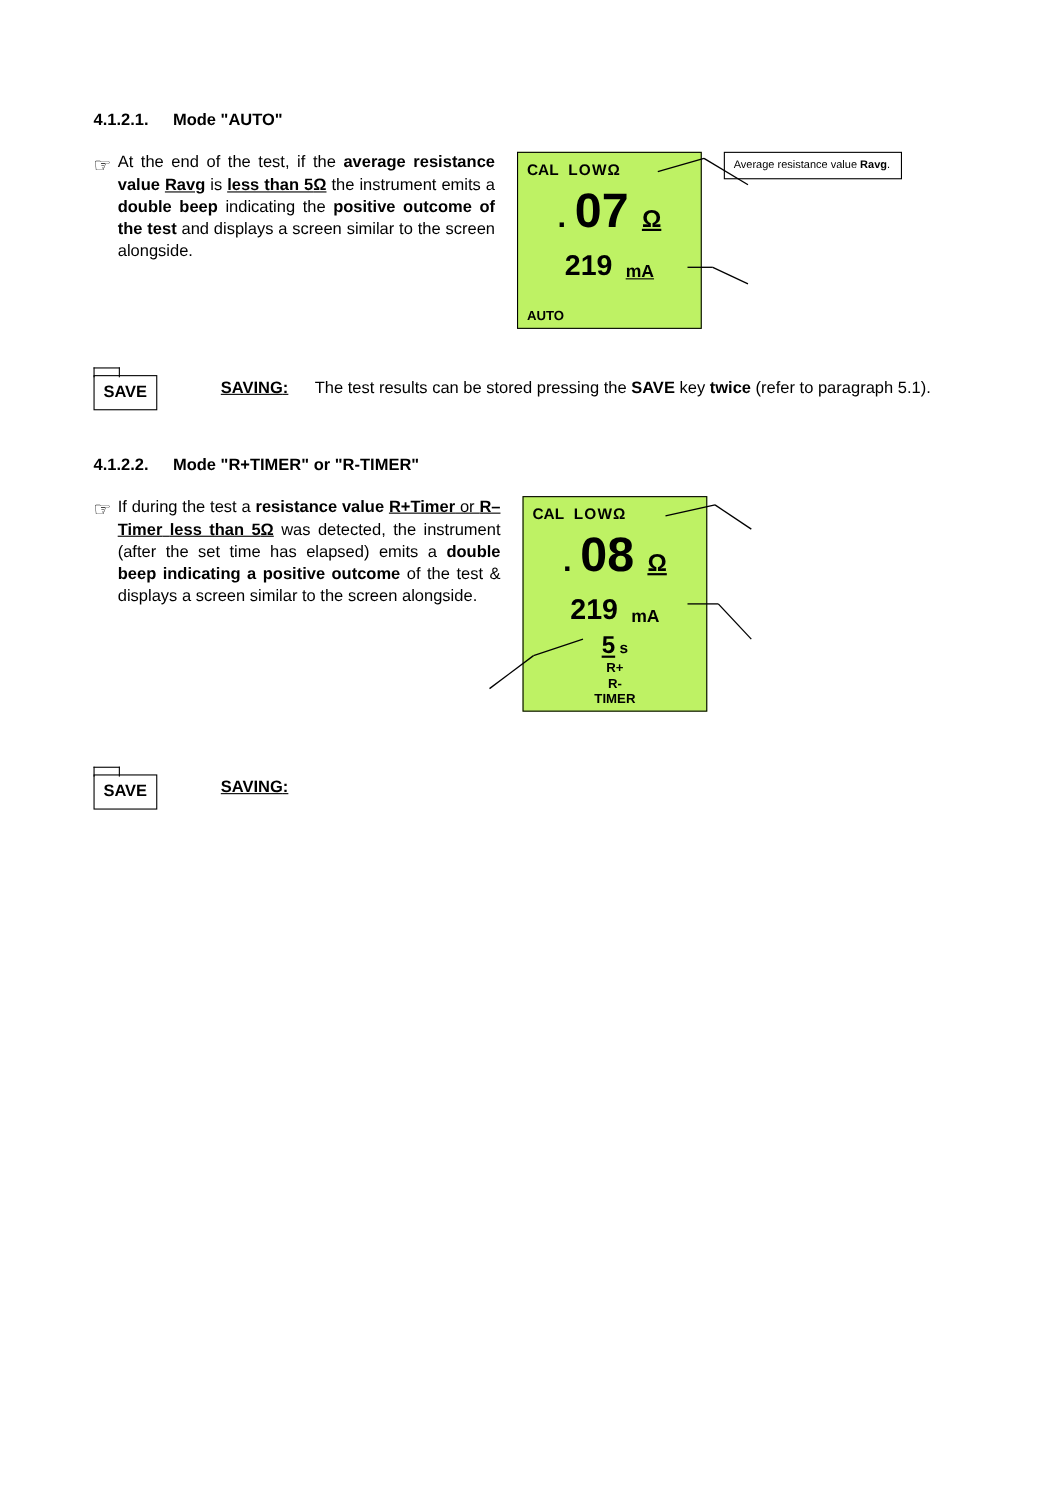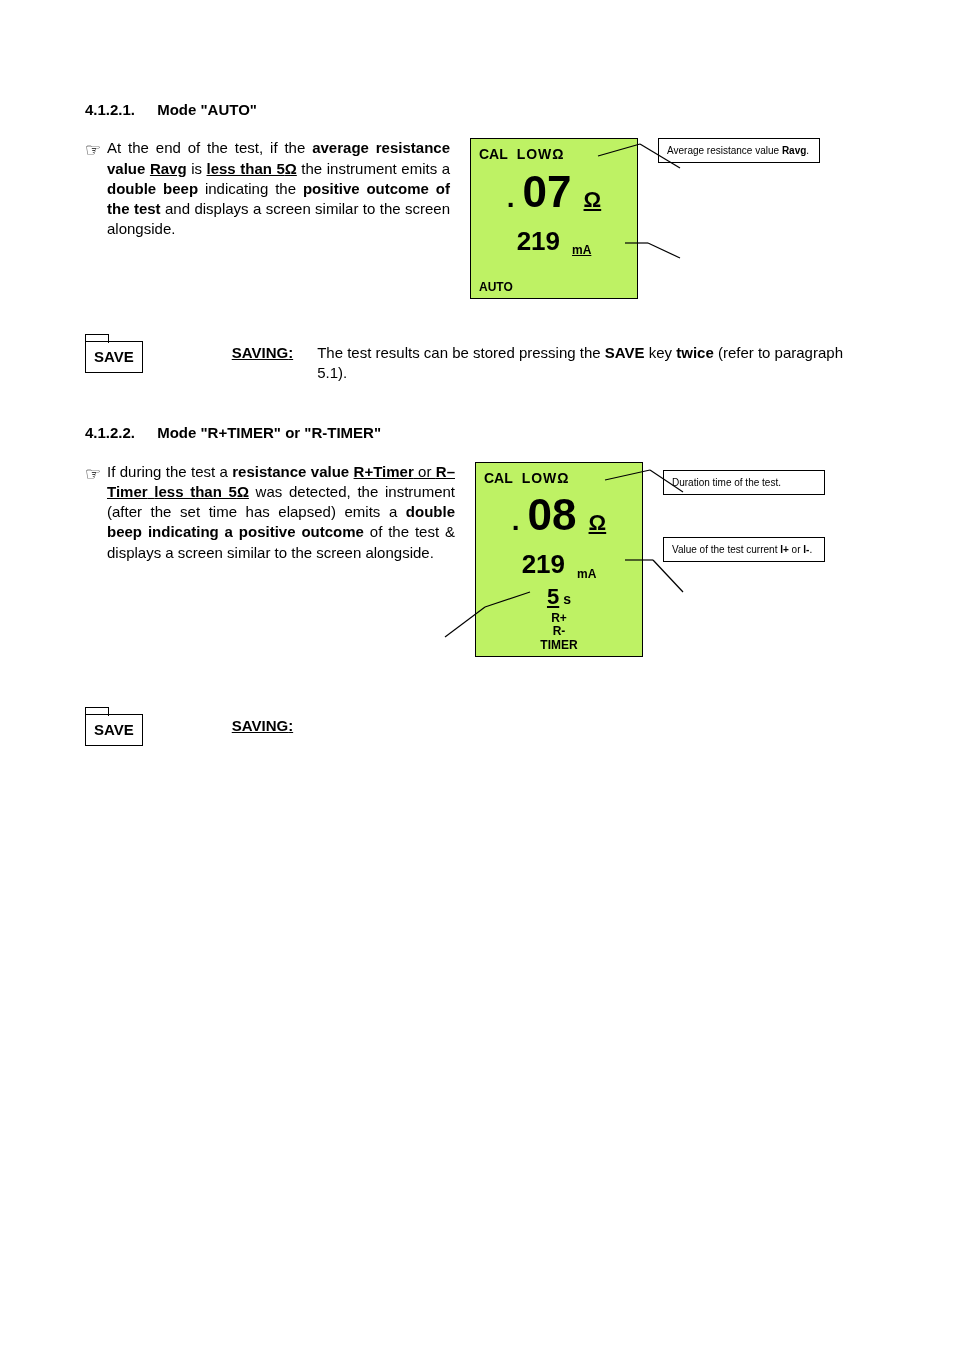--- a/index.html
+++ b/index.html
@@ -37,21 +37,21 @@
     font-family: Arial, sans-serif;
   }
   .lcd .top-line { font-size: 14px; font-weight: bold; letter-spacing: 1px; }
   .lcd .top-line .cal { letter-spacing: 0; margin-right: 4px;}
   .lcd .big-row { display: flex; align-items: baseline; justify-content: center; gap:6px; margin-top: -2px;}
   .lcd .big-val { font-size: 44px; font-weight: bold; letter-spacing: 0px; }
   .lcd .big-dot { font-size: 28px; font-weight: bold; margin-right:2px;}
   .lcd .big-unit { font-size: 22px; font-weight: bold; text-decoration: underline; margin-left: 6px;}
   .lcd .med-row { display:flex; align-items:flex-end; justify-content:center; gap:8px; margin-top: 2px;}
   .lcd .med-val { font-size: 26px; font-weight: bold; }
-  .lcd .med-unit { font-size: 12px; font-weight: bold; text-decoration: underline; margin-left:4px; }
+  .lcd .med-unit { font-size: 16px; font-weight: bold; text-decoration: underline; margin-left:4px; }
   .lcd .small-row { display:flex; align-items:baseline; justify-content:center; gap:4px; margin-top:0;}
   .lcd .small-val { font-size: 22px; font-weight: bold; text-decoration: underline;}
   .lcd .small-unit { font-size: 14px; font-weight: bold; }
   .lcd .rplus { text-align:center; font-size:12px; font-weight:bold; margin-top:-2px;}
   .lcd .bottom { font-size: 12px; font-weight: bold; margin-top: 2px; }
   .callouts { display:flex; flex-direction:column; gap: 28px; }
   .callout-box {
     border: 1.5px solid #000;
     padding: 5px 8px;
     font-size: 10px;
@@ -71,21 +71,21 @@
   }
   .save-key::before {
     content: "";
     position: absolute;
     left: -1.5px; top: -8px;
     width: 40%;
     height: 8px;
     border: 1.5px solid #000;
     border-bottom: none;
   }
-  .saving-label { font-weight: bold; text-decoration: underline; margin-right: 4px; white-space: nowrap; padding-top:4px;margin-left:31px;}
+  .saving-label { font-weight: bold; text-decoration: underline; margin-right: 4px; white-space: nowrap; padding-top:4px;}
   .saving-text { flex:1; padding-top:4px; }
   .symbols-box {
     border: 1.5px solid #000;
     padding: 6px 10px;
     font-size: 14px;
     margin-top: 16px;
     width: 320px;
   }
   .section2-left { width: 370px; }
   .sec1-leftcol { width: 365px; display:flex; }
@@ -192,27 +192,19 @@
       <div class="small-row">
         <span class="small-val">5</span>
         <span class="small-unit">s</span>
       </div>
       <div class="rplus">R+</div>
       <div class="rplus" style="margin-top:-3px;">R-</div>
       <div class="bottom" style="margin-top:-2px;text-align:center;">TIMER</div>
     </div>
   </div>
 
-  <div class="callouts" style="gap:42px; margin-top:8px;">
-    <div class="callout-box">
-      <span>Duration time of the test.</span>
-    </div>
-    <div class="callout-box">
-      <span>Value of the test current </span><span class="bold">I+</span><span> or </span><span class="bold">I-</span><span>.</span>
-    </div>
-  </div>
 </div>
 
 <div class="save-row" style="margin-top:55px;">
   <div class="save-key">SAVE</div>
   <div style="width:18px"></div>
   <div class="saving-label"><span>SAVING</span><span style="text-decoration:none">:</span></div>
 </div>
 
 </body></html>

